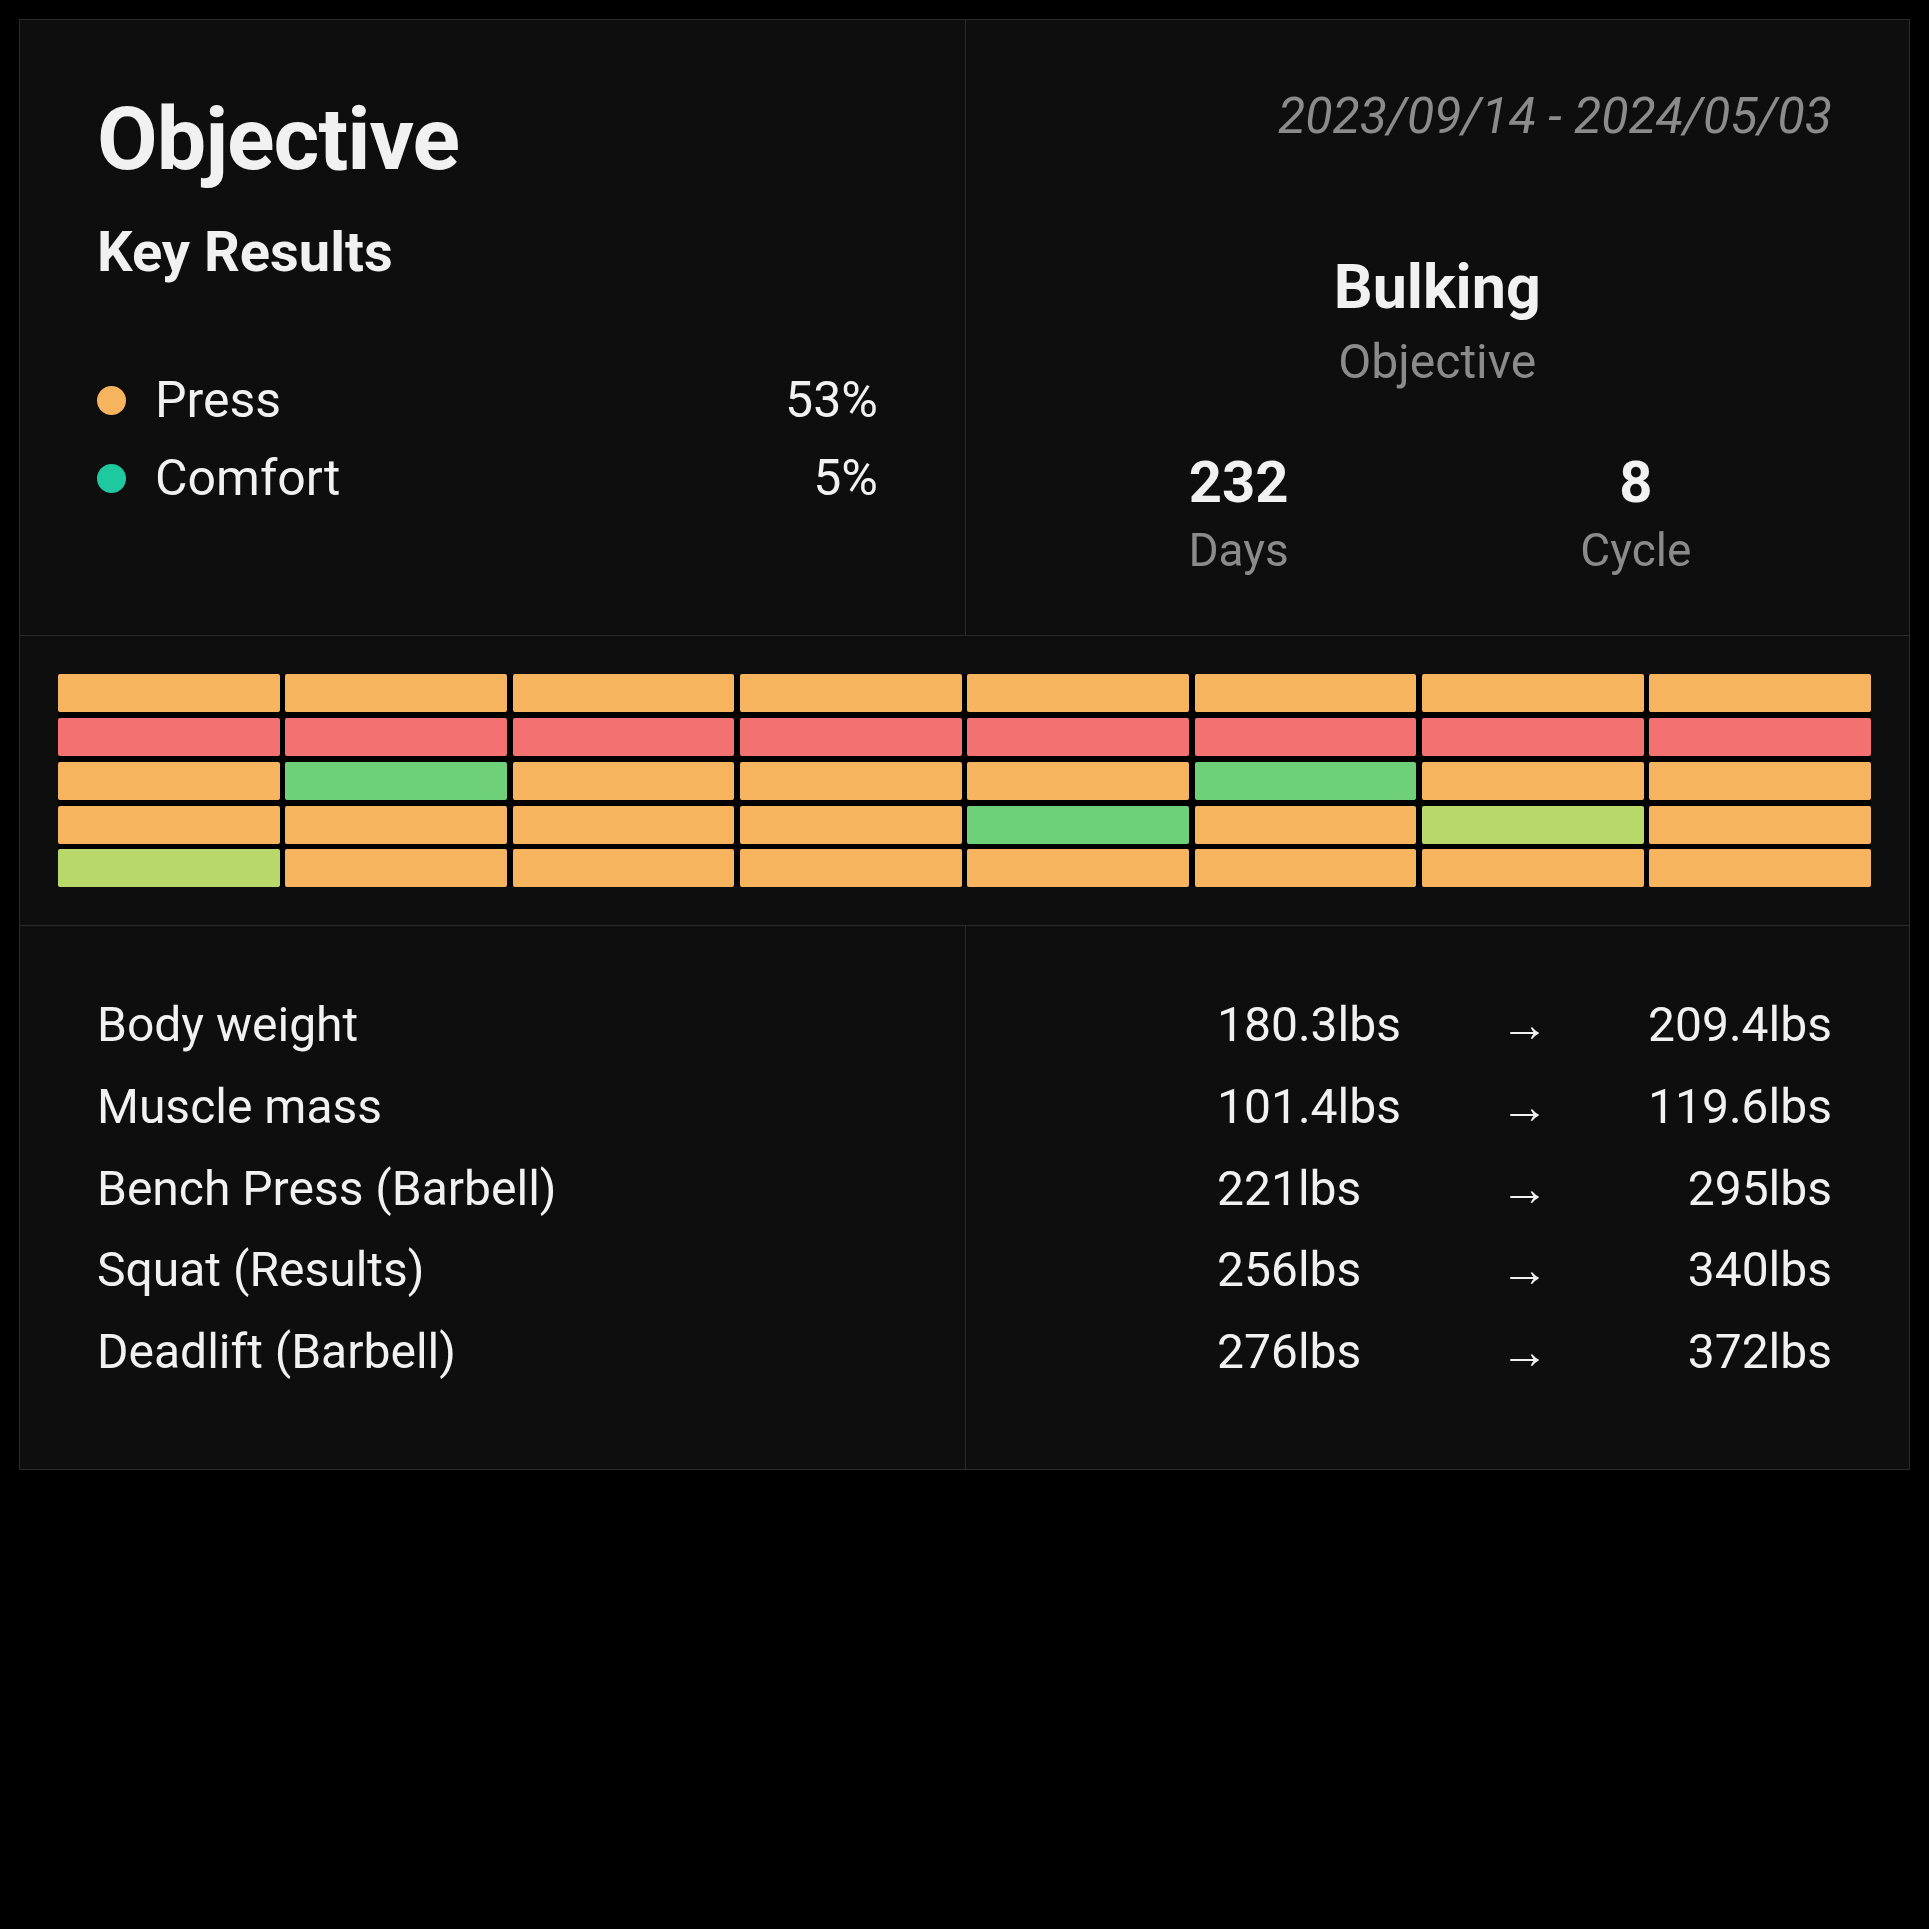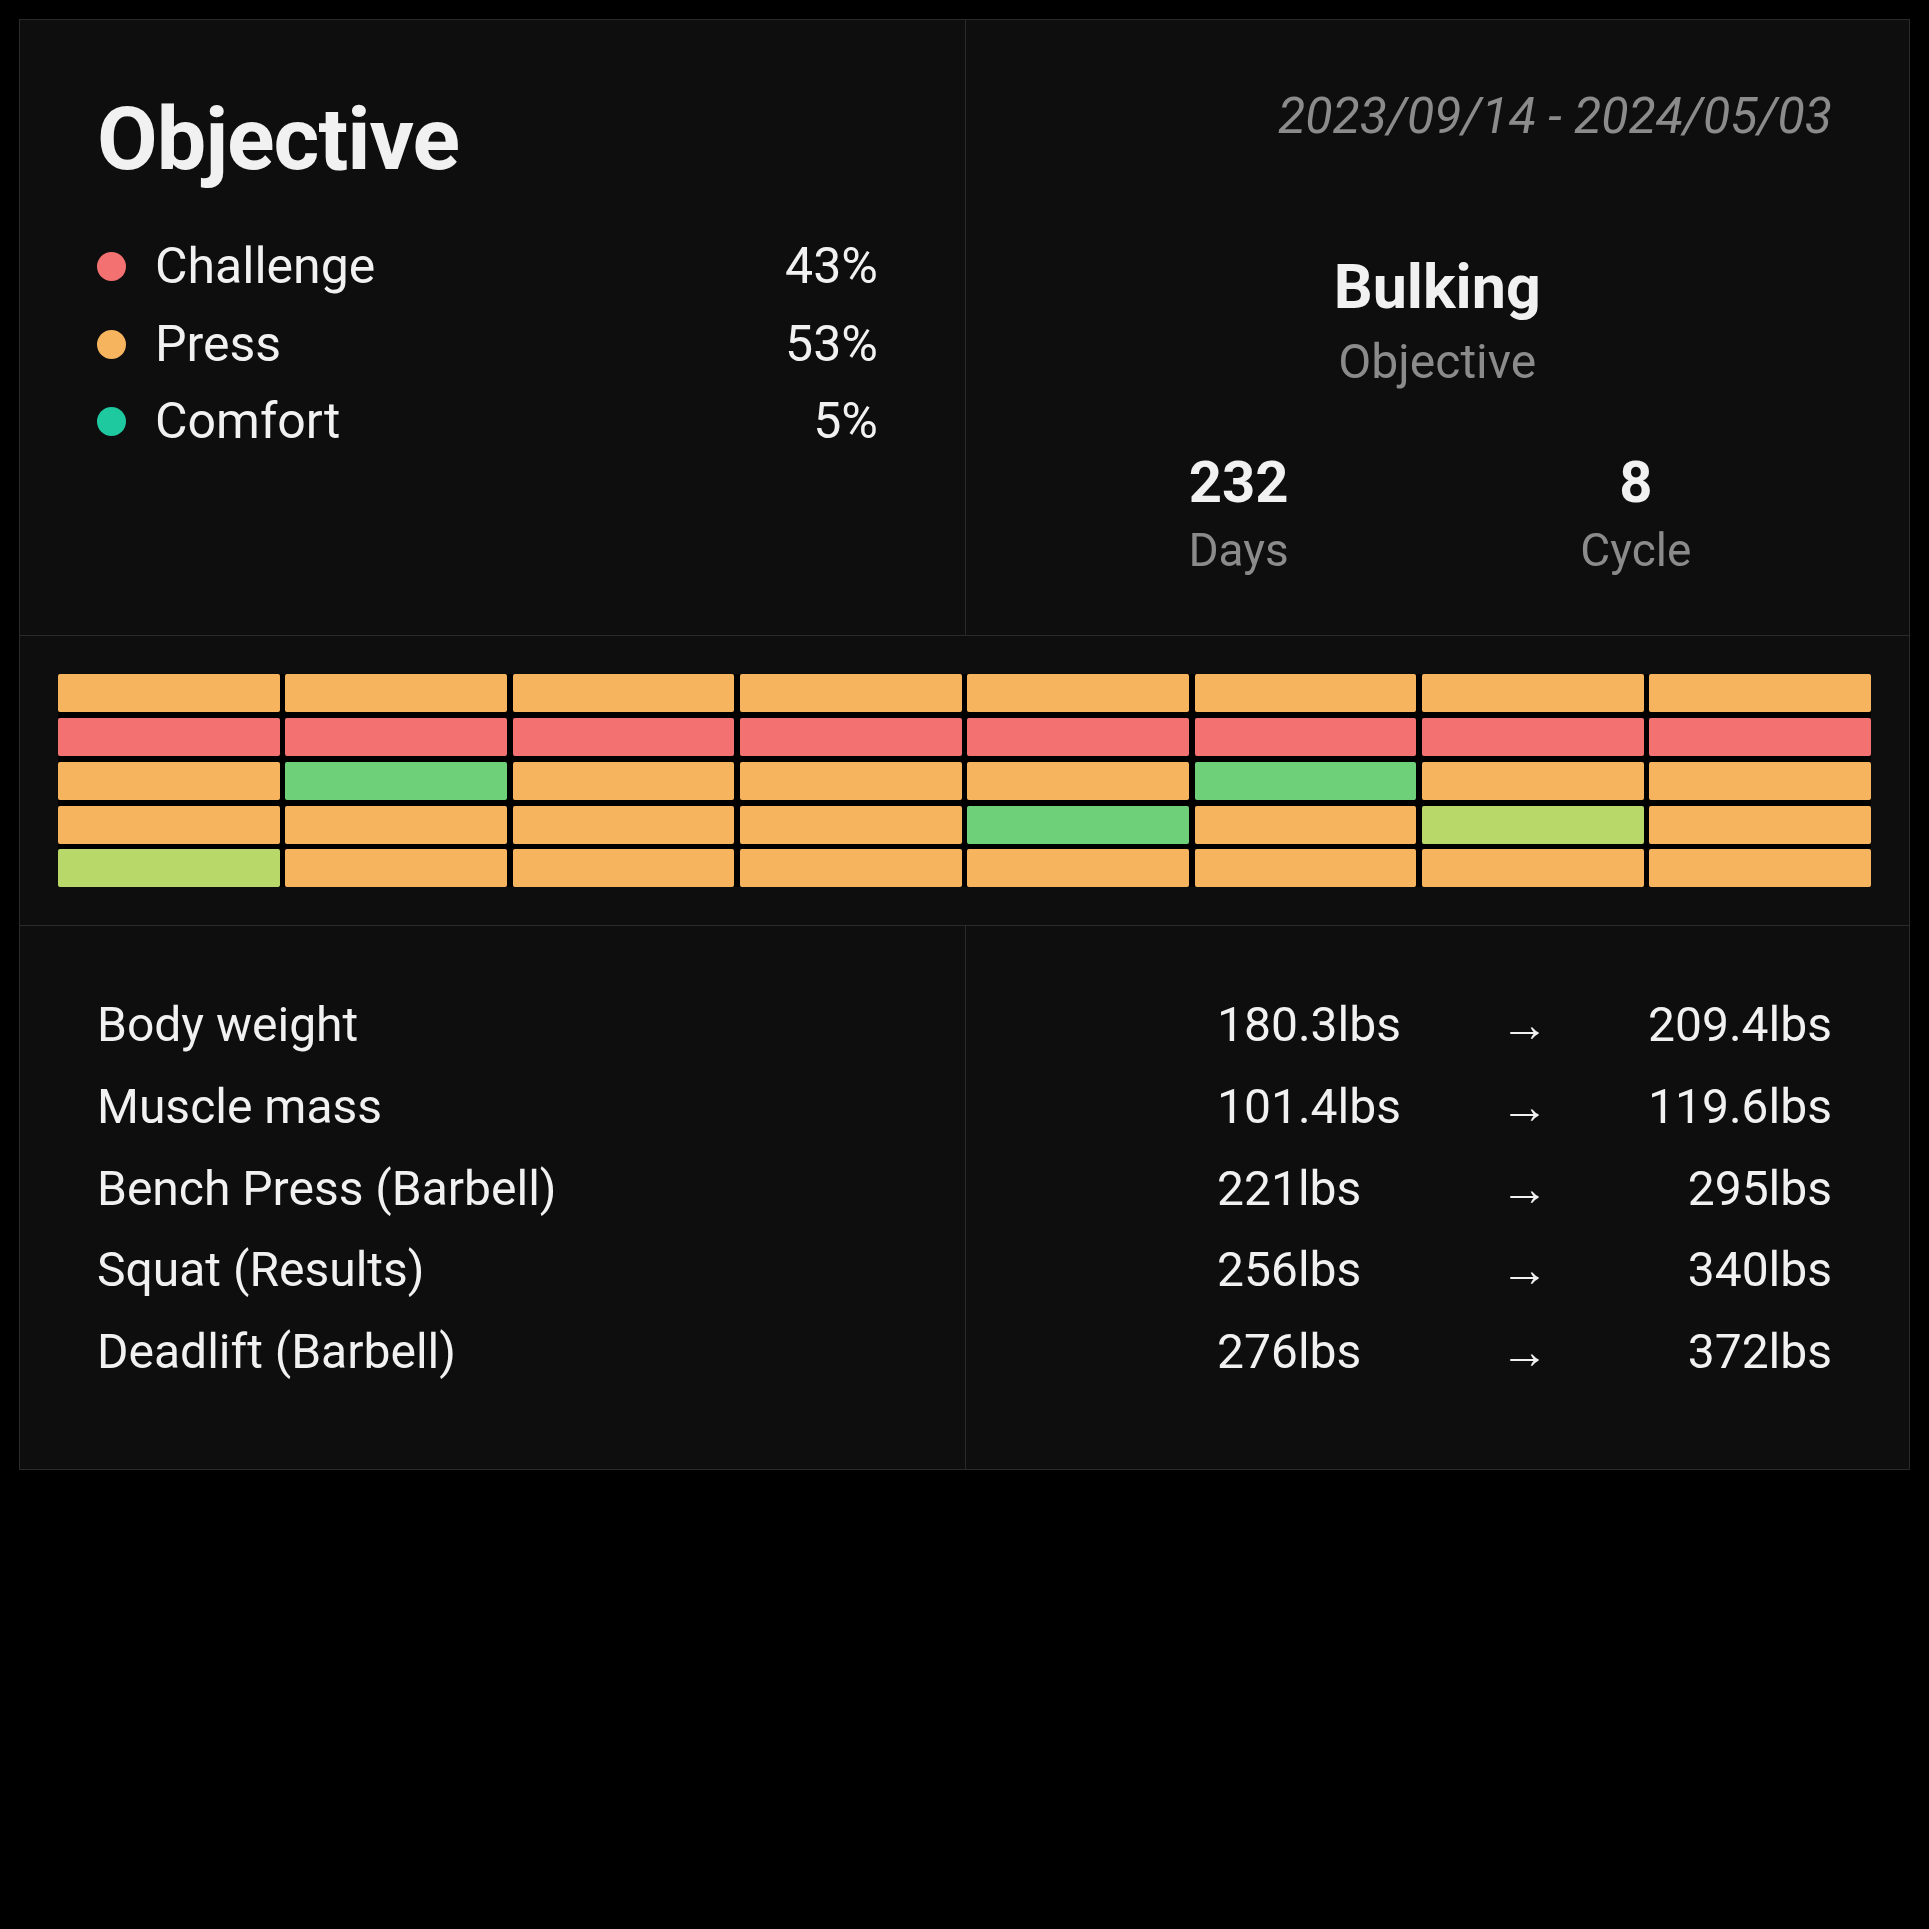--- a/index.html
+++ b/index.html
@@ -128,26 +128,22 @@
 </style>
 </head>
 <body>
 
 <div class="wrap">
   <div class="card">
 
     <div class="top">
       <div class="col">
         <h1>Objective</h1>
+        <h2>Key Results</h2>
         <div class="kr-list" id="kr-list">
-            <div class="kr-row">
-              <span class="dot" style="background: rgb(244, 113, 113);"></span>
-              <span class="kr-label">Challenge</span>
-              <span class="kr-val">43%</span>
-            </div>
             <div class="kr-row">
               <span class="dot" style="background: rgb(246, 180, 94);"></span>
               <span class="kr-label">Press</span>
               <span class="kr-val">53%</span>
             </div>
             <div class="kr-row">
               <span class="dot" style="background: rgb(31, 201, 160);"></span>
               <span class="kr-label">Comfort</span>
               <span class="kr-val">5%</span>
             </div>

